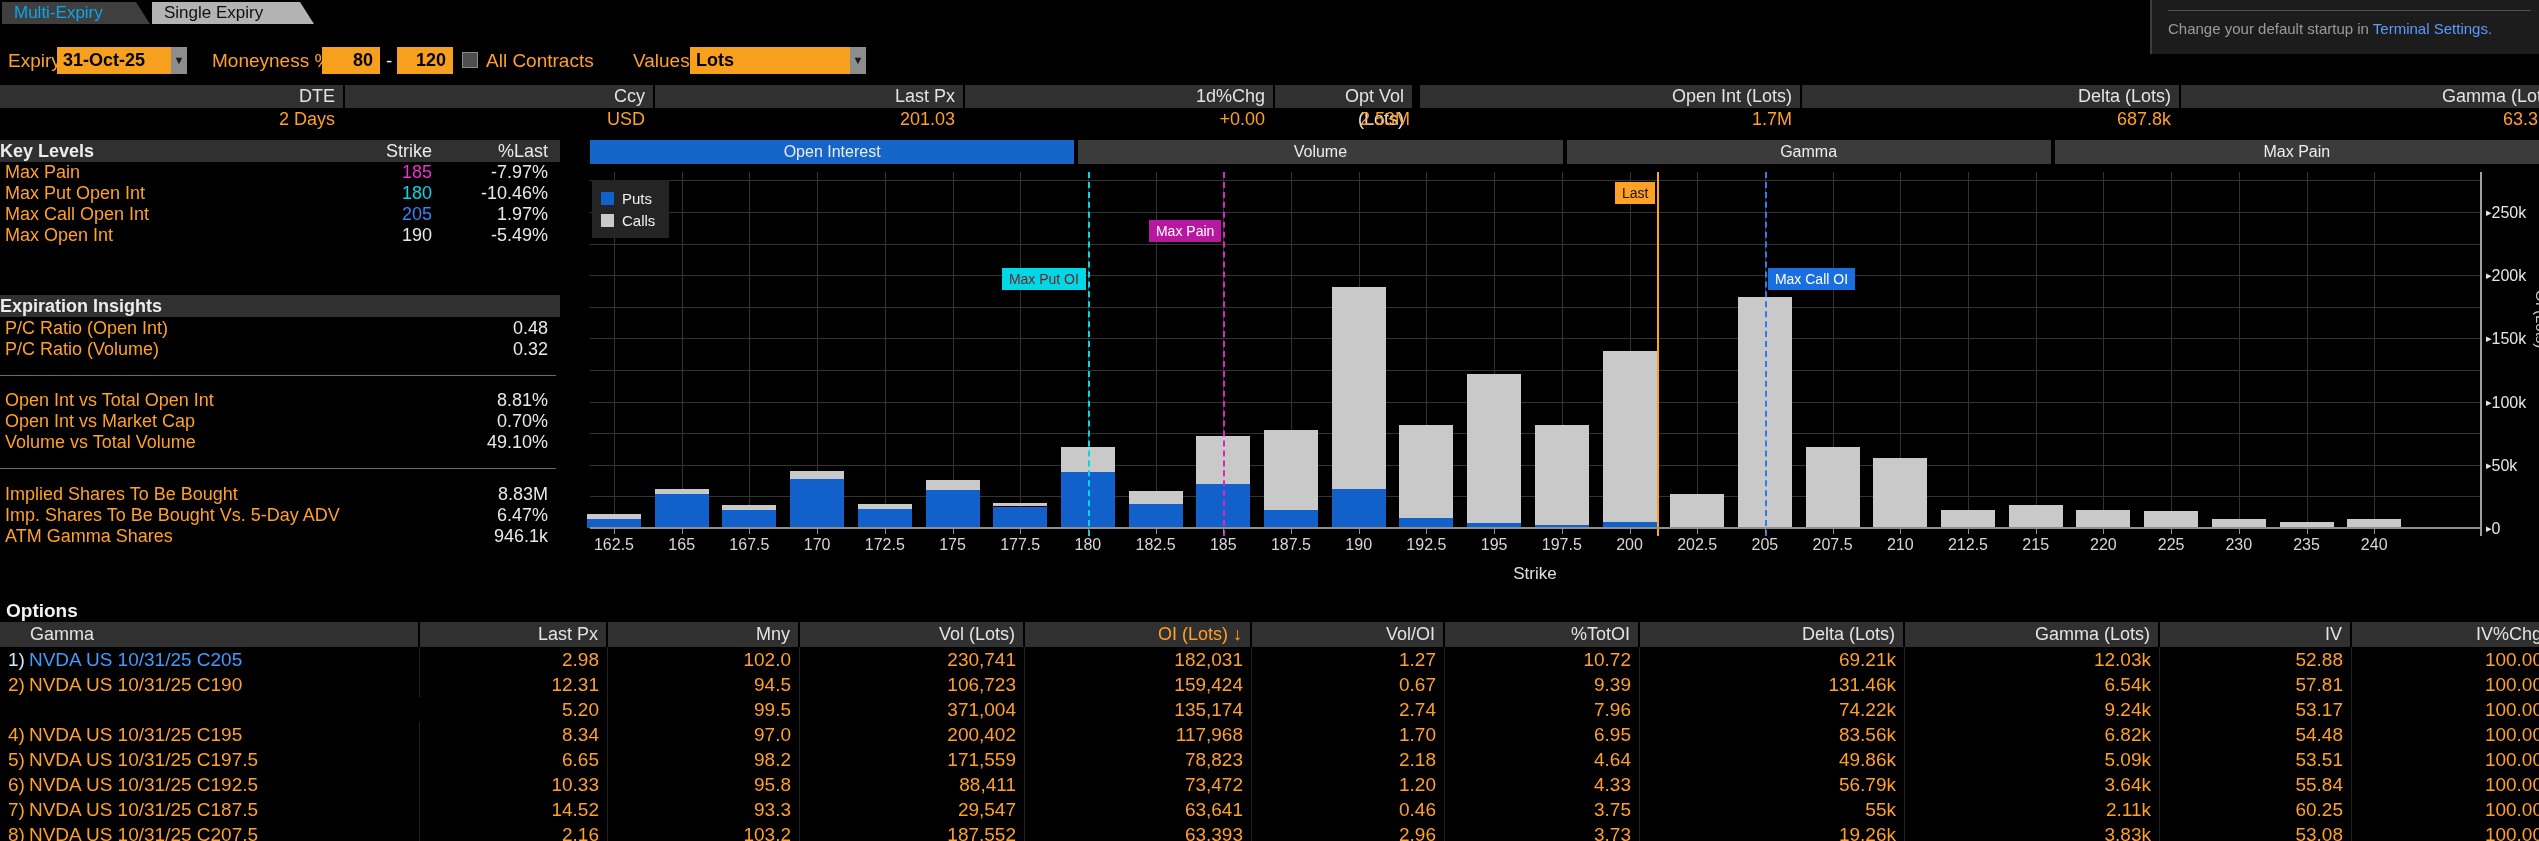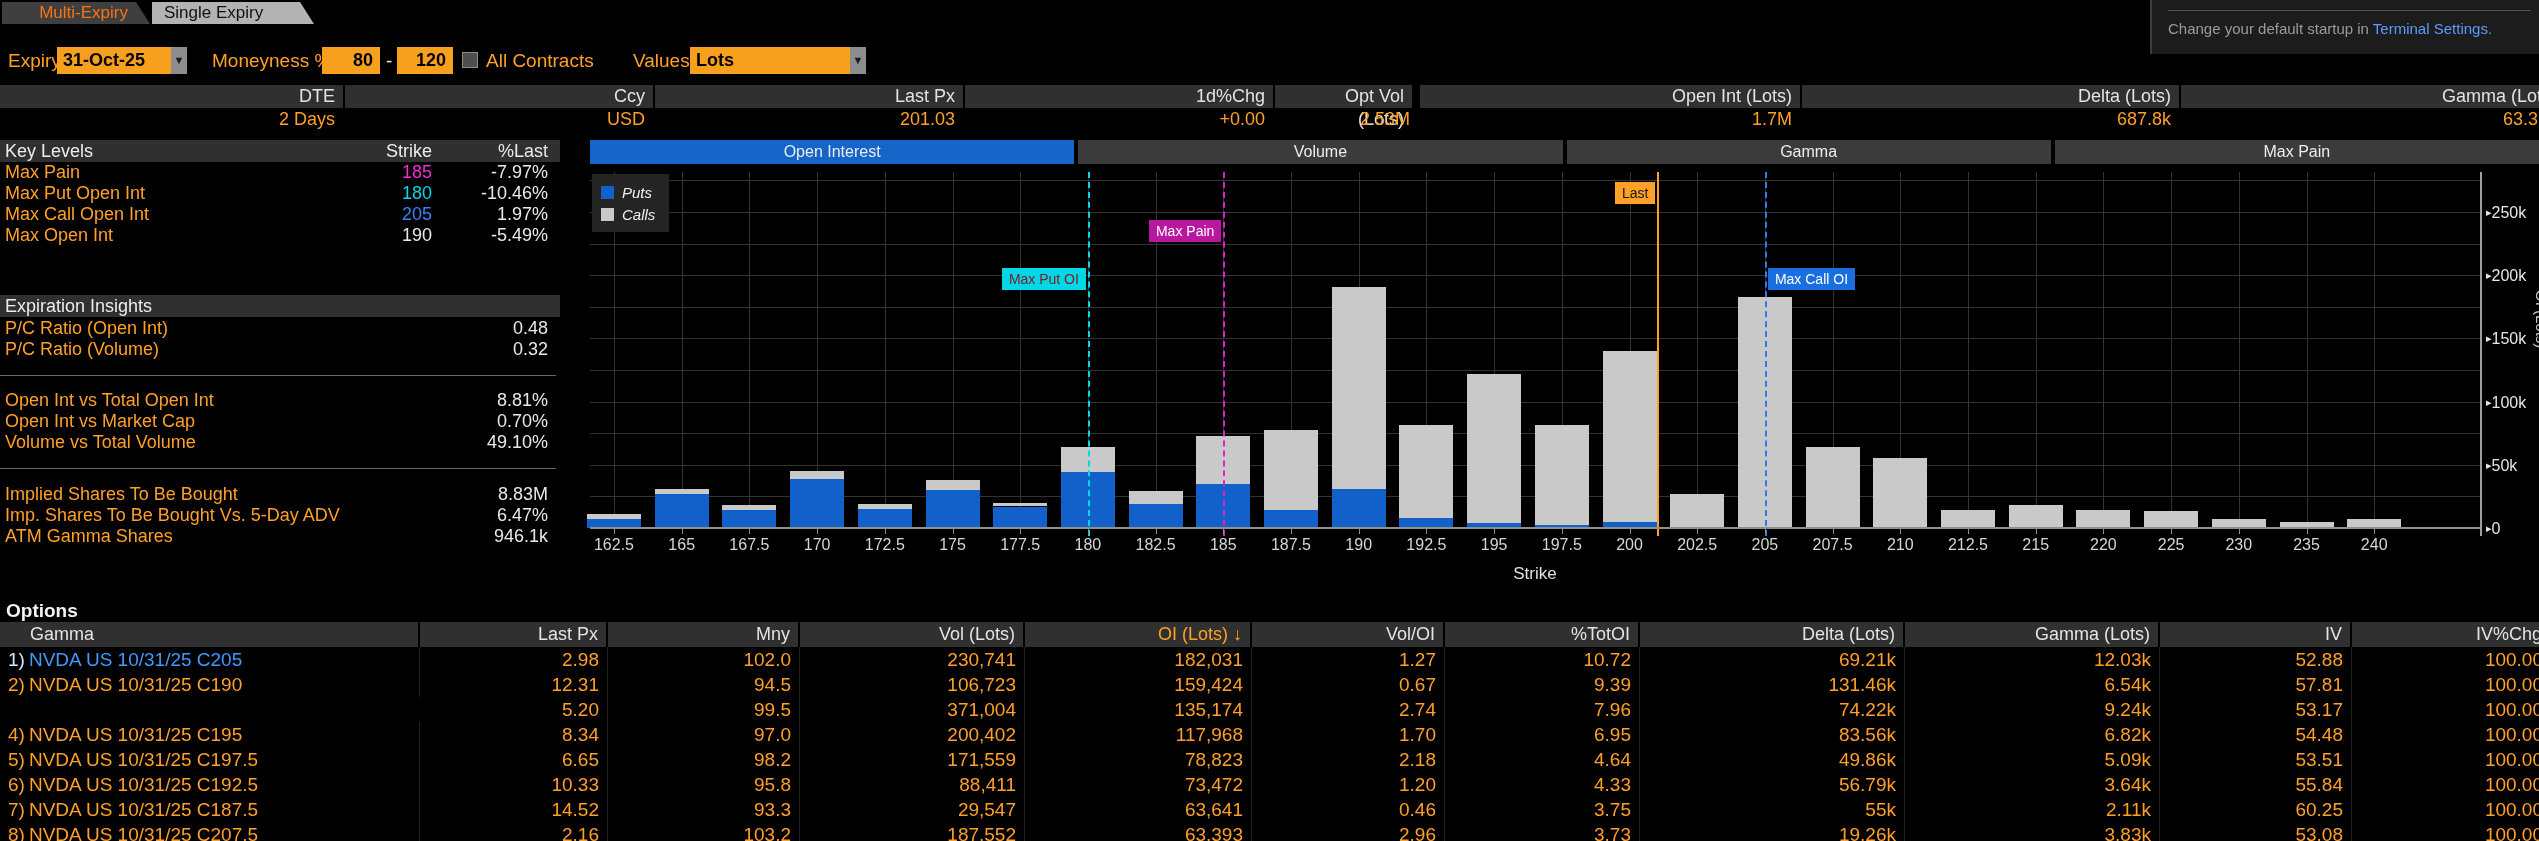--- a/index.html
+++ b/index.html
@@ -2,21 +2,21 @@
 <html><head>
 <meta charset="utf-8">
 <style>
   * { margin:0; padding:0; box-sizing:border-box; }
   html,body { width:2539px; height:841px; overflow:hidden; background:#000; font-family:"Liberation Sans", sans-serif; }
 
   
   #topbar { position:absolute; left:0; top:0; width:2539px; height:46px; background:#000; }
   .top-tab { position:absolute; top:2px; height:22px; line-height:22px; padding:0 22px 0 12px; font-size:17px;
              clip-path:polygon(0 0, calc(100% - 14px) 0, 100% 100%, 0 100%); cursor:default; }
-  .top-tab.inactive { background:#3f3f3f; color:#f97316;text-align:right; }
+  .top-tab.inactive { background:#3f3f3f; color:#0ea5e9; }
   .top-tab.active   { background:#b3b3b3; color:#101010; }
 
   #notification { position:absolute; left:2150px; top:0; width:389px; height:54px; background:#1c1c1c; border-left:2px solid #3c3c3c; }
   #notification .inner { margin:10px 8px 0 16px; border-top:1px solid #505050; padding-top:9px; font-size:15px; color:#9b9b9b; }
   #notification a { color:#5b9bff; text-decoration:none; }
 
   
   #controls { position:absolute; left:0; top:47px; width:2539px; height:32px; font-size:19px; }
   .ctl-label { position:absolute; top:3px; color:#ffa028; }
   .field { position:absolute; top:0; height:27px; line-height:27px; background:#f7a01e; color:#000; font-weight:700; font-size:18px; }
@@ -26,21 +26,21 @@
   #all-contracts-box { position:absolute; top:5px; width:16px; height:16px; background:#4e4e4e; border:1px solid #8b8b8b; }
 
   
   .sum-head { position:absolute; top:85px; height:23px; background:#303030; color:#e3e3e3; font-size:18px;
               line-height:23px; text-align:right; padding-right:8px; }
   .sum-val  { position:absolute; top:108px; height:23px; color:#ffa028; font-size:18px; line-height:23px;
               text-align:right; padding-right:8px; }
 
   
   .band { position:absolute; left:0; width:560px; height:22px; background:#303030; color:#ececec; line-height:22px; font-size:18px; }
-  .band .title { font-weight:400; padding-left:5px; }
+  .band .title { font-weight:700; }
   .kl-row { position:absolute; left:0; width:560px; height:21px; line-height:21px; font-size:18px; }
   .kl-label { position:absolute; left:5px; color:#ffa028; }
   .kl-strike { position:absolute; left:332px; width:100px; text-align:right; }
   .kl-pct { position:absolute; left:438px; width:110px; text-align:right; color:#e8e8e8; }
   .ins-val { position:absolute; left:338px; width:210px; text-align:right; color:#e8e8e8; }
   .sep { position:absolute; left:0; width:556px; height:1px; background:#6a6a6a; }
 
   
   #chart { position:absolute; left:560px; top:140px; width:1979px; height:460px; }
   #chart-tabs { position:absolute; left:30px; top:0; width:1949px; height:24px; display:flex; gap:4px; }
@@ -54,21 +54,21 @@
   #y-axis-line { position:absolute; left:1920px; top:32px; width:2px; height:364px; background:#9f9f9f; }
   .y-tick-label { position:absolute; left:1926px; width:80px; color:#e6e6e6; font-size:16px; height:18px; line-height:18px; }
   .y-tick-label .arr { font-size:11px; vertical-align:2px; }
   .x-tick { position:absolute; top:388px; width:1px; height:6px; background:#8f8f8f; }
   .x-label { position:absolute; top:396px; width:70px; text-align:center; color:#d6d6d6; font-size:16px; }
   #strike-title { position:absolute; left:30px; top:424px; width:1890px; text-align:center; color:#e0e0e0; font-size:17px; }
   #y-axis-title { position:absolute; left:1968px; top:150px; width:22px; color:#cccccc; font-size:15px;
                   writing-mode:vertical-rl; }
   .marker-line { position:absolute; top:0; width:0; height:364px; }
   .marker-label { position:absolute; height:22px; line-height:22px; font-size:14px; padding:0 7px; white-space:nowrap; }
-  #legend { position:absolute; left:2px; top:2px; background:#242424; padding:7px 14px 7px 9px;font-style:italic; }
+  #legend { position:absolute; left:2px; top:8px; background:#242424; padding:7px 14px 7px 9px; }
   .legend-row { display:flex; align-items:center; height:22px; }
   .legend-swatch { width:13px; height:13px; margin-right:8px; }
   .legend-text { color:#f0f0f0; font-size:15px; }
 
   
   #options-title { position:absolute; left:6px; top:600px; color:#f2f2f2; font-size:19px; font-weight:700; }
   #opt-header { position:absolute; left:0; top:622px; width:2552px; height:25px; }
   .oh-cell { position:absolute; top:0; height:25px; background:#303030; border-right:2px solid #000;
              color:#e3e3e3; font-size:18px; line-height:25px; text-align:right; padding-right:8px; }
   .oh-cell.left { text-align:left; padding-left:30px; }

